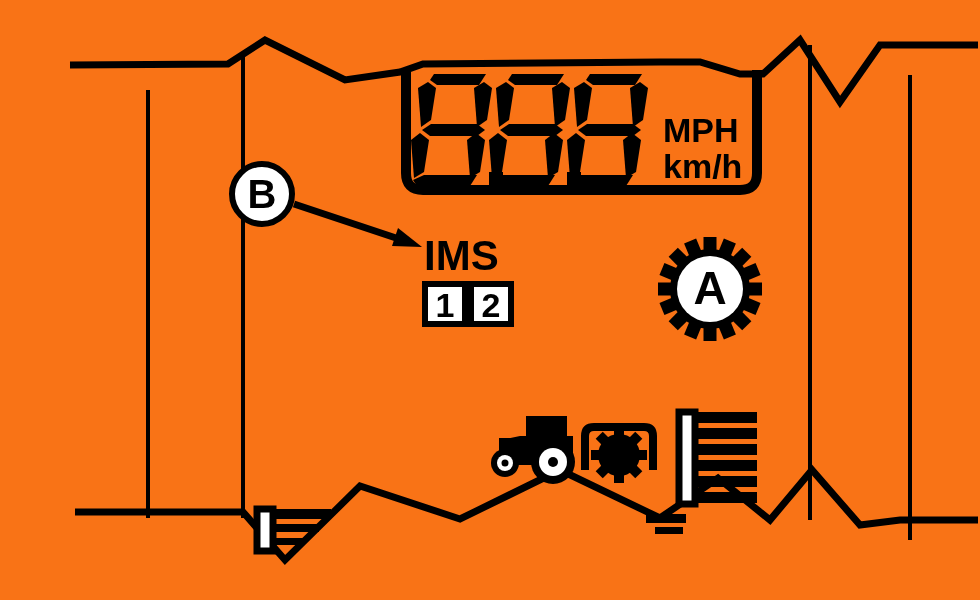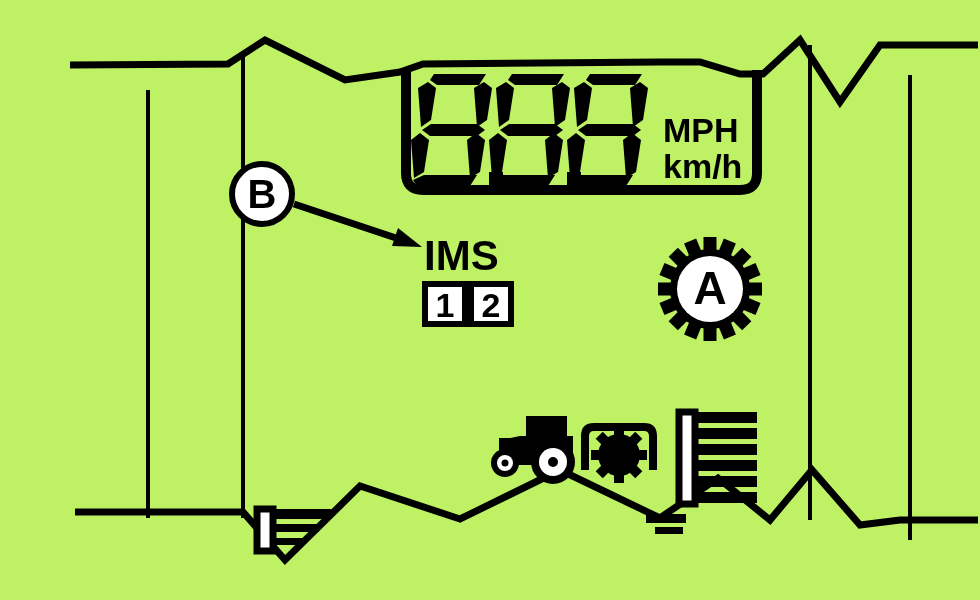--- a/index.html
+++ b/index.html
@@ -7,21 +7,21 @@
     padding: 0;
     background: #ffffff;
   }
   body {
     font-family: "Liberation Sans", sans-serif;
   }
   #stage {
     position: relative;
     width: 980px;
     height: 600px;
-    background: #bef264;
+    background: #f97316;
     overflow: hidden;
   }
   #stage svg {
     position: absolute;
     left: 0;
     top: 0;
   }
 </style>
 </head>
 <body>

